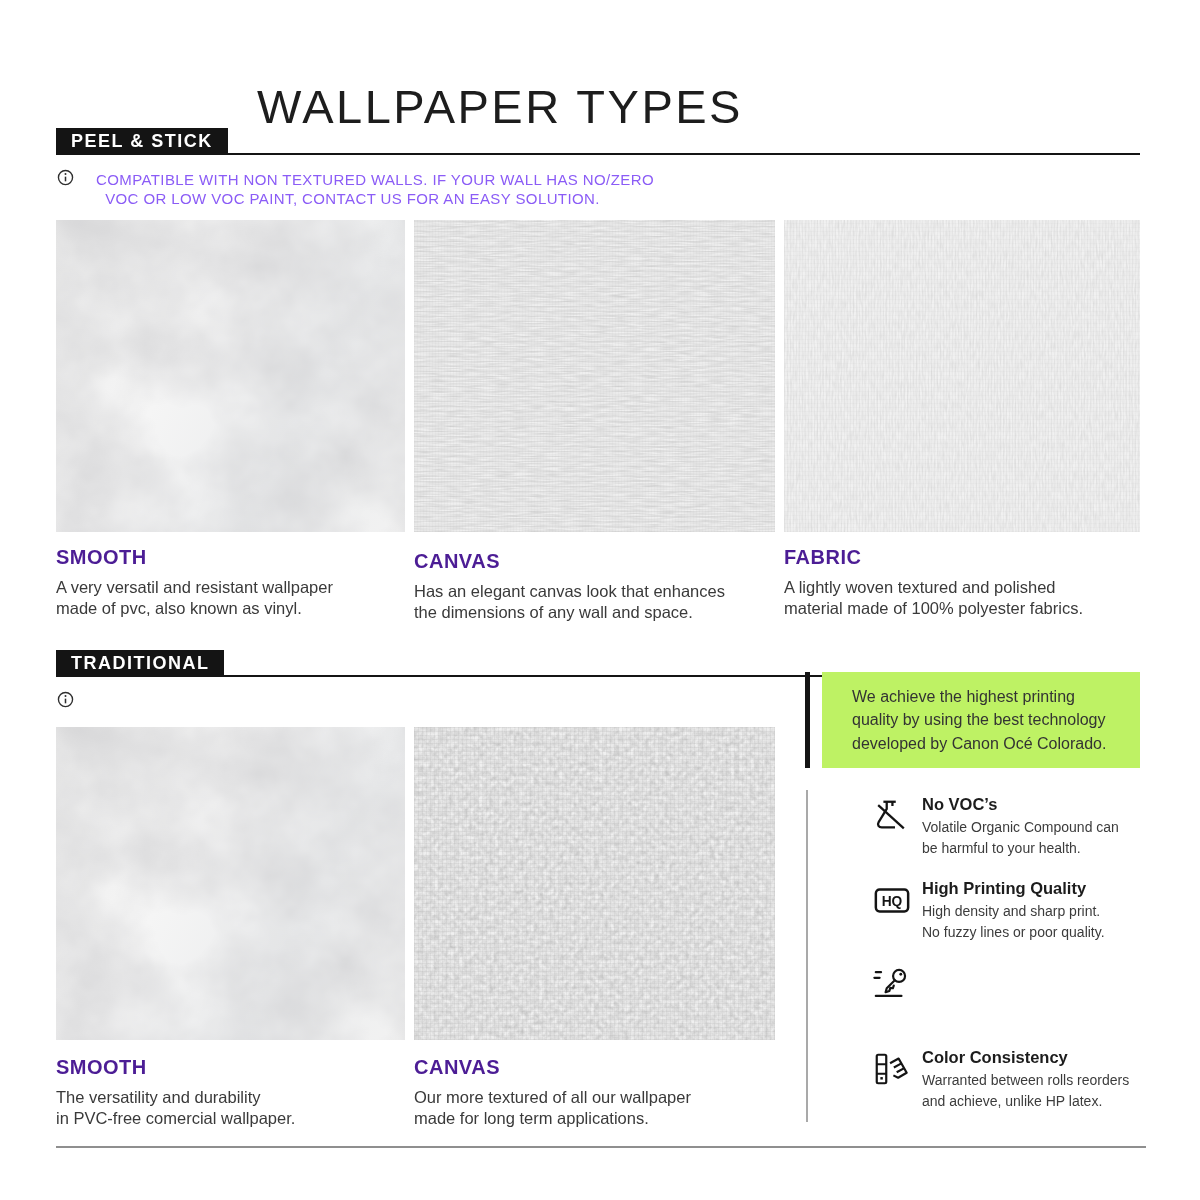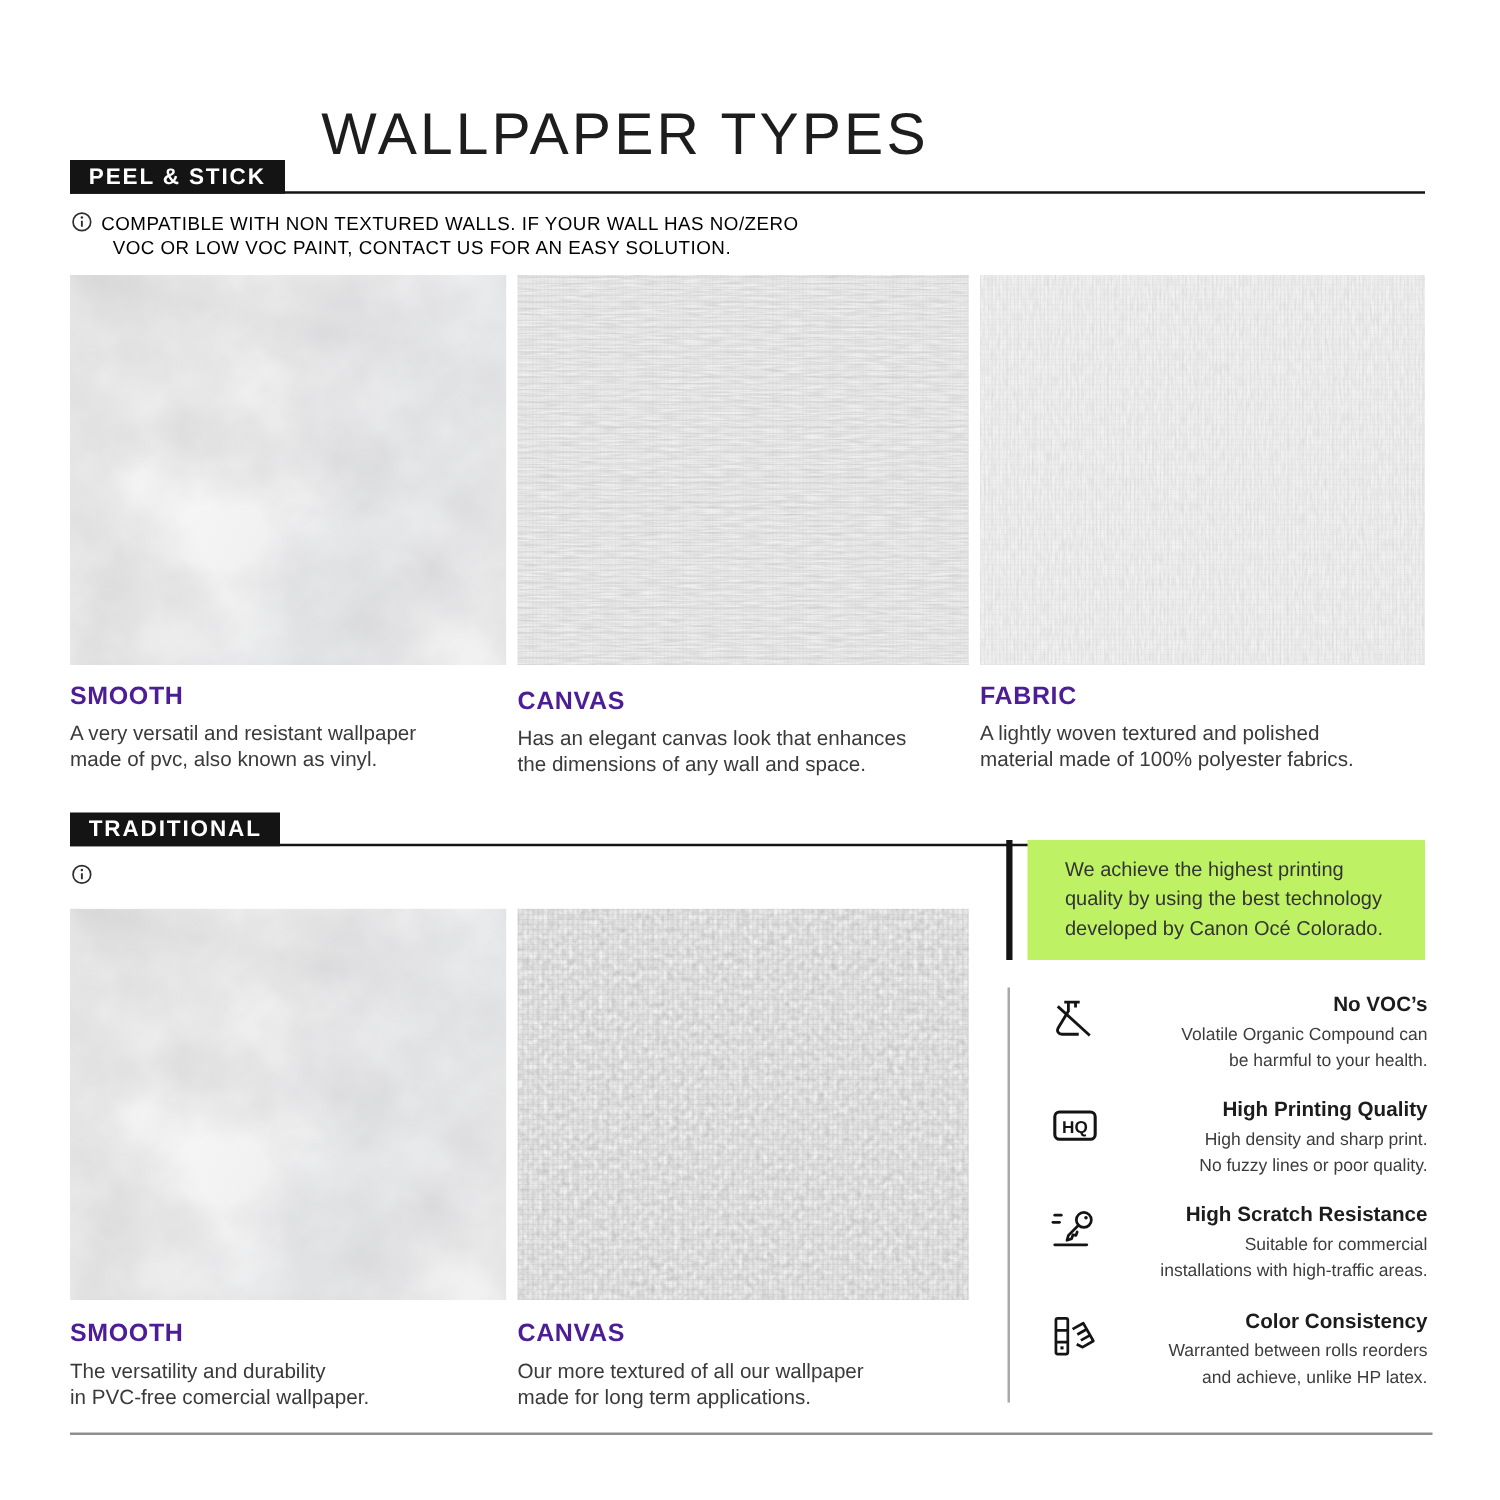--- a/index.html
+++ b/index.html
@@ -6,22 +6,22 @@
   body{width:1200px;height:1200px;font-family:"Liberation Sans", sans-serif;color:#222;}
   .canvas{position:relative;width:1200px;height:1200px;background:#fff;overflow:hidden;}
 
   .page-title{position:absolute;left:0;top:48px;width:1000px;text-align:center;
     font-size:47px;font-weight:400;letter-spacing:2.5px;color:#1d1d1d;}
 
   .section-rule{position:absolute;left:56px;width:1084px;height:0;border-top:2px solid #141414;}
   .badge{position:absolute;left:56px;height:27px;background:#141414;color:#ffffff;
     font-size:18px;font-weight:700;letter-spacing:1.5px;line-height:27px;padding:0 15px;}
 
-  .note{position:absolute;left:57px;display:flex;gap:7px;align-items:flex-start;
-    font-size:15px;letter-spacing:0.4px;line-height:19px;color:#000000;}
+  .note{position:absolute;left:57px;display:flex;gap:22px;align-items:flex-start;
+    font-size:15px;letter-spacing:0.4px;line-height:19px;color:#8b5cf6;}
   .note .txt{padding-top:0.5px;}
   .ml{white-space:pre-wrap;}
 
   .swgrid{position:absolute;display:grid;gap:9px;}
   .grid3{left:56px;top:220px;width:1084px;height:312px;grid-template-columns:349px 361px 356px;}
   .grid2{left:56px;top:727px;width:719px;height:313px;grid-template-columns:349px 361px;}
   .capgrid3{left:56px;top:546px;width:1084px;grid-template-columns:349px 361px 356px;}
   .capgrid2{left:56px;top:1056px;width:719px;grid-template-columns:349px 361px;}
 
   .swatch{position:relative;overflow:hidden;}
@@ -42,21 +42,21 @@
 
   .cap h3{margin:0 0 8px 0;font-size:20px;font-weight:700;letter-spacing:0.5px;color:#4c1d95;}
   .cap p{margin:0;font-size:16.5px;line-height:21px;color:#3a3a3a;}
 
   .quote-bar{position:absolute;left:805px;top:672px;width:5px;height:96px;background:#141414;}
   .quote-box{position:absolute;left:822px;top:672px;width:318px;height:96px;background:#bef264;
     display:flex;align-items:center;}
   .quote-box .txt{padding-left:30px;font-size:16px;line-height:23.5px;color:#333333;}
 
   .feat-line{position:absolute;left:806px;top:790px;width:2px;height:332px;background:#a9a9a9;}
-  .feature{position:absolute;left:840px;width:302px;display:flex;align-items:flex-start;text-align:right;}
+  .feature{position:absolute;left:872px;width:302px;display:flex;align-items:flex-start;}
   .feature .ic{flex:0 0 50px;padding-top:2px;}
   .feature .tx{flex:1;}
   .feature h4{margin:0 0 3px 0;font-size:16.5px;font-weight:700;color:#1c1c1c;}
   .feature p{margin:0;font-size:14px;line-height:20.5px;color:#3c3c3c;}
 
   .footer-rule{position:absolute;left:56px;top:1146px;width:1090px;height:0;border-top:2px solid #8f8f8f;}
 
   svg.icon{display:block;}
 </style>
 </head>
@@ -221,25 +221,20 @@
         <g fill="none" stroke="#141414" stroke-width="2.3" stroke-linecap="round" stroke-linejoin="round">
           <path d="M4 7.5h5.5"></path>
           <path d="M2.5 13.5h5.5"></path>
           <circle cx="28.5" cy="11.5" r="6.3"></circle>
           <path d="M24 16L15.5 24.5l-1.2 4.2 4-1.4 1-3.2 2.6.4 1-2.8"></path>
           <path d="M4 32.5h27"></path>
         </g>
         <circle cx="30.3" cy="9.7" r="1.5" fill="#141414"></circle>
       </svg>
     </div>
-    <div class="tx">
-      <h4>High Scratch Resistance</h4>
-      <p class="ml">Suitable for commercial
-installations with high-traffic areas.</p>
-    </div>
   </div>
 
   <div class="feature" style="top:1048px;">
     <div class="ic">
       <svg class="icon" width="38" height="38" viewBox="0 0 40 40">
         <g fill="none" stroke="#141414" stroke-width="2.3" stroke-linejoin="round">
           <rect x="5" y="5" width="10" height="30" rx="1.5"></rect>
           <path d="M5 15h10M5 25h10"></path>
           <path d="M19 14l9-5 8.5 15-9 5.2-5-2.5"></path>
           <path d="M23 18.5l7.5-4.2M26 23.5l7.5-4.2"></path>

